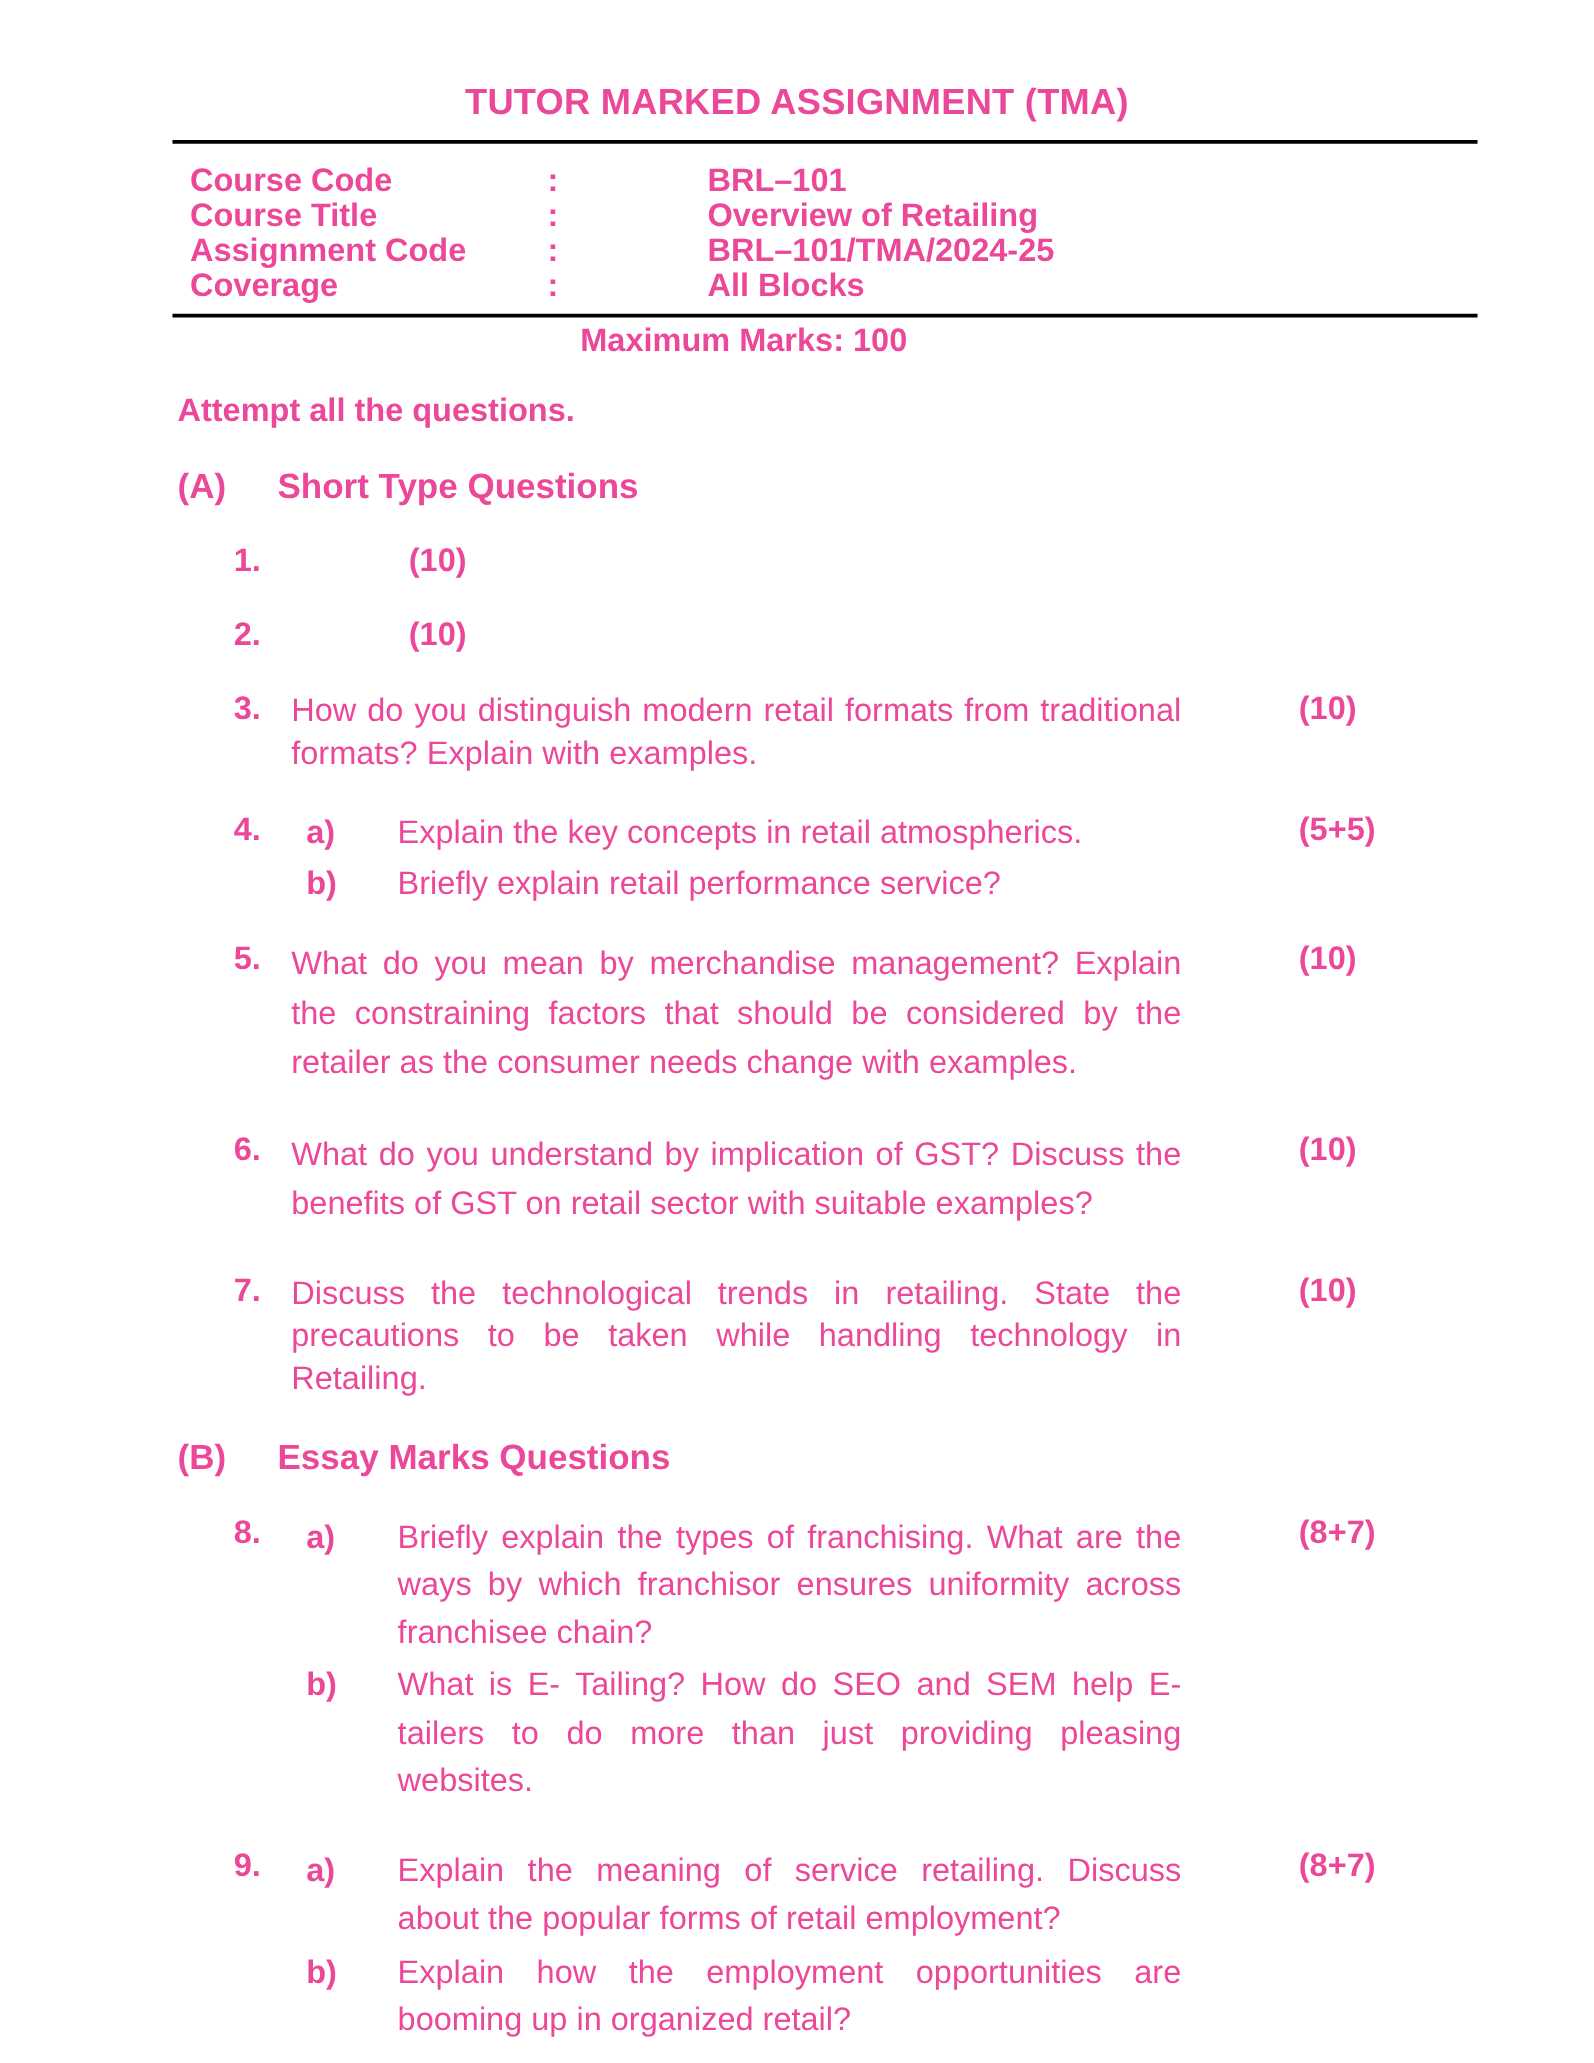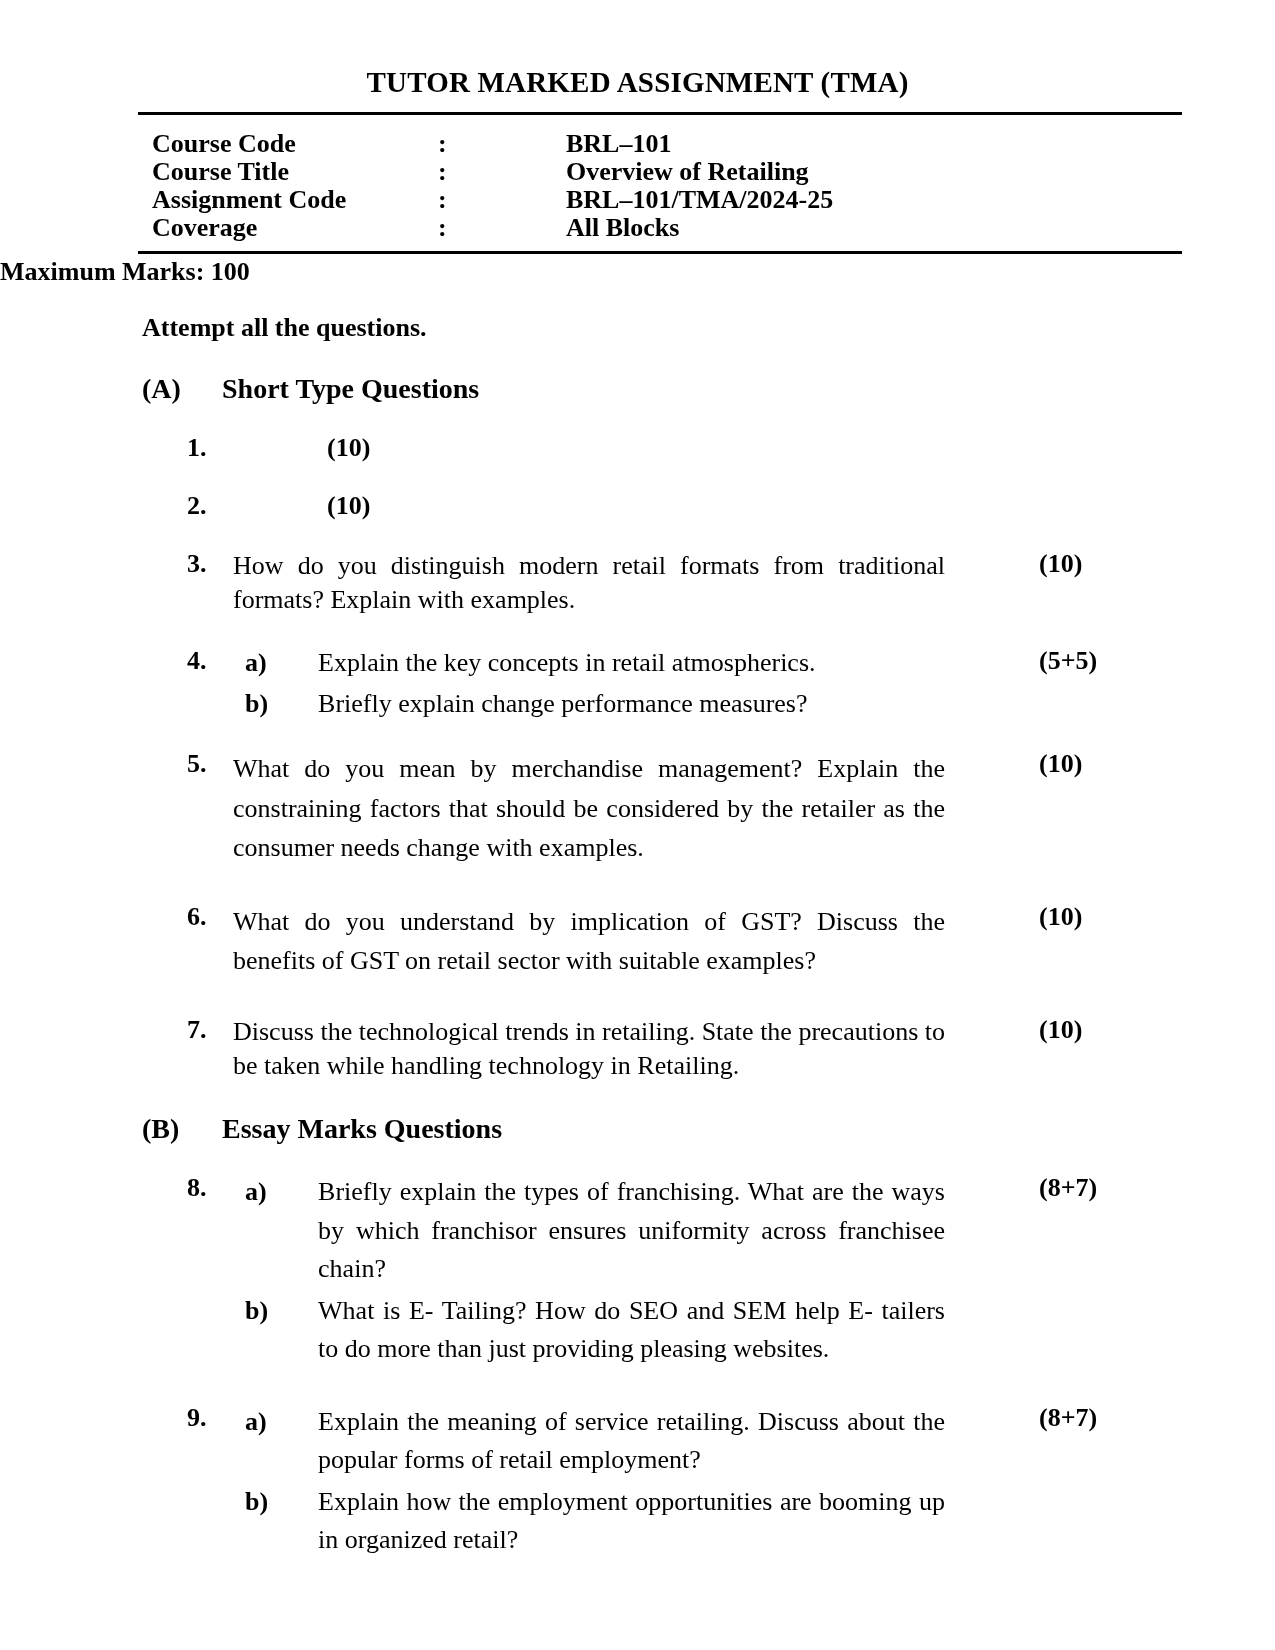--- a/index.html
+++ b/index.html
@@ -1,22 +1,22 @@
 <!DOCTYPE html>
 <html><head>
 <meta charset="utf-8">
 <style>
   html, body { margin: 0; padding: 0; background: #ffffff; }
   .page {
     position: relative;
     width: 1275px;
     height: 1650px;
     background: #ffffff;
-    color: #000000;
-    font-family: Liberation Serif, serif;
+    color: #ec4899;
+    font-family: Liberation Sans, sans-serif;
     font-size: 26px;
     box-sizing: border-box;
     overflow: hidden;
   }
   .doc-title {
     padding-top: 66px;
     text-align: center;
     font-weight: bold;
     font-size: 29px;
     letter-spacing: 0.2px;
@@ -31,21 +31,21 @@
   .rule-top { margin-top: 13px; }
   .rule-mid { margin-top: 9px; }
   .info-table {
     margin: 15px 0 0 152px;
     font-weight: bold;
   }
   .info-row { display: flex; line-height: 28px; }
   .info-label { width: 286px; }
   .info-colon { width: 128px; }
   .max-marks {
-    text-align: left;
+    text-align: center;
     padding-right: 85px;
     font-weight: bold;
     margin-top: 4px;
     line-height: 28px;
   }
   .attempt {
     margin: 27px 0 0 142px;
     font-weight: bold;
     line-height: 30px;
   }
@@ -137,21 +137,21 @@
 
     <div class="q">
       <div class="q-num">4.</div>
       <div class="q-body">
         <div class="q-part">
           <span class="part-label">a)</span>
           <span class="part-text">Explain the key concepts in retail atmospherics.</span>
         </div>
         <div class="q-part">
           <span class="part-label">b)</span>
-          <span class="part-text">Briefly explain change performance measures?</span>
+          <span class="part-text">Briefly explain retail performance service?</span>
         </div>
       </div>
       <div class="q-marks">(5+5)</div>
     </div>
 
     <div class="q q-spaced q-gap-lg">
       <div class="q-num">5.</div>
       <div class="q-body">What do you mean by merchandise management? Explain the constraining factors that should be considered by the retailer as the consumer needs change with examples.</div>
       <div class="q-marks">(10)</div>
     </div>

